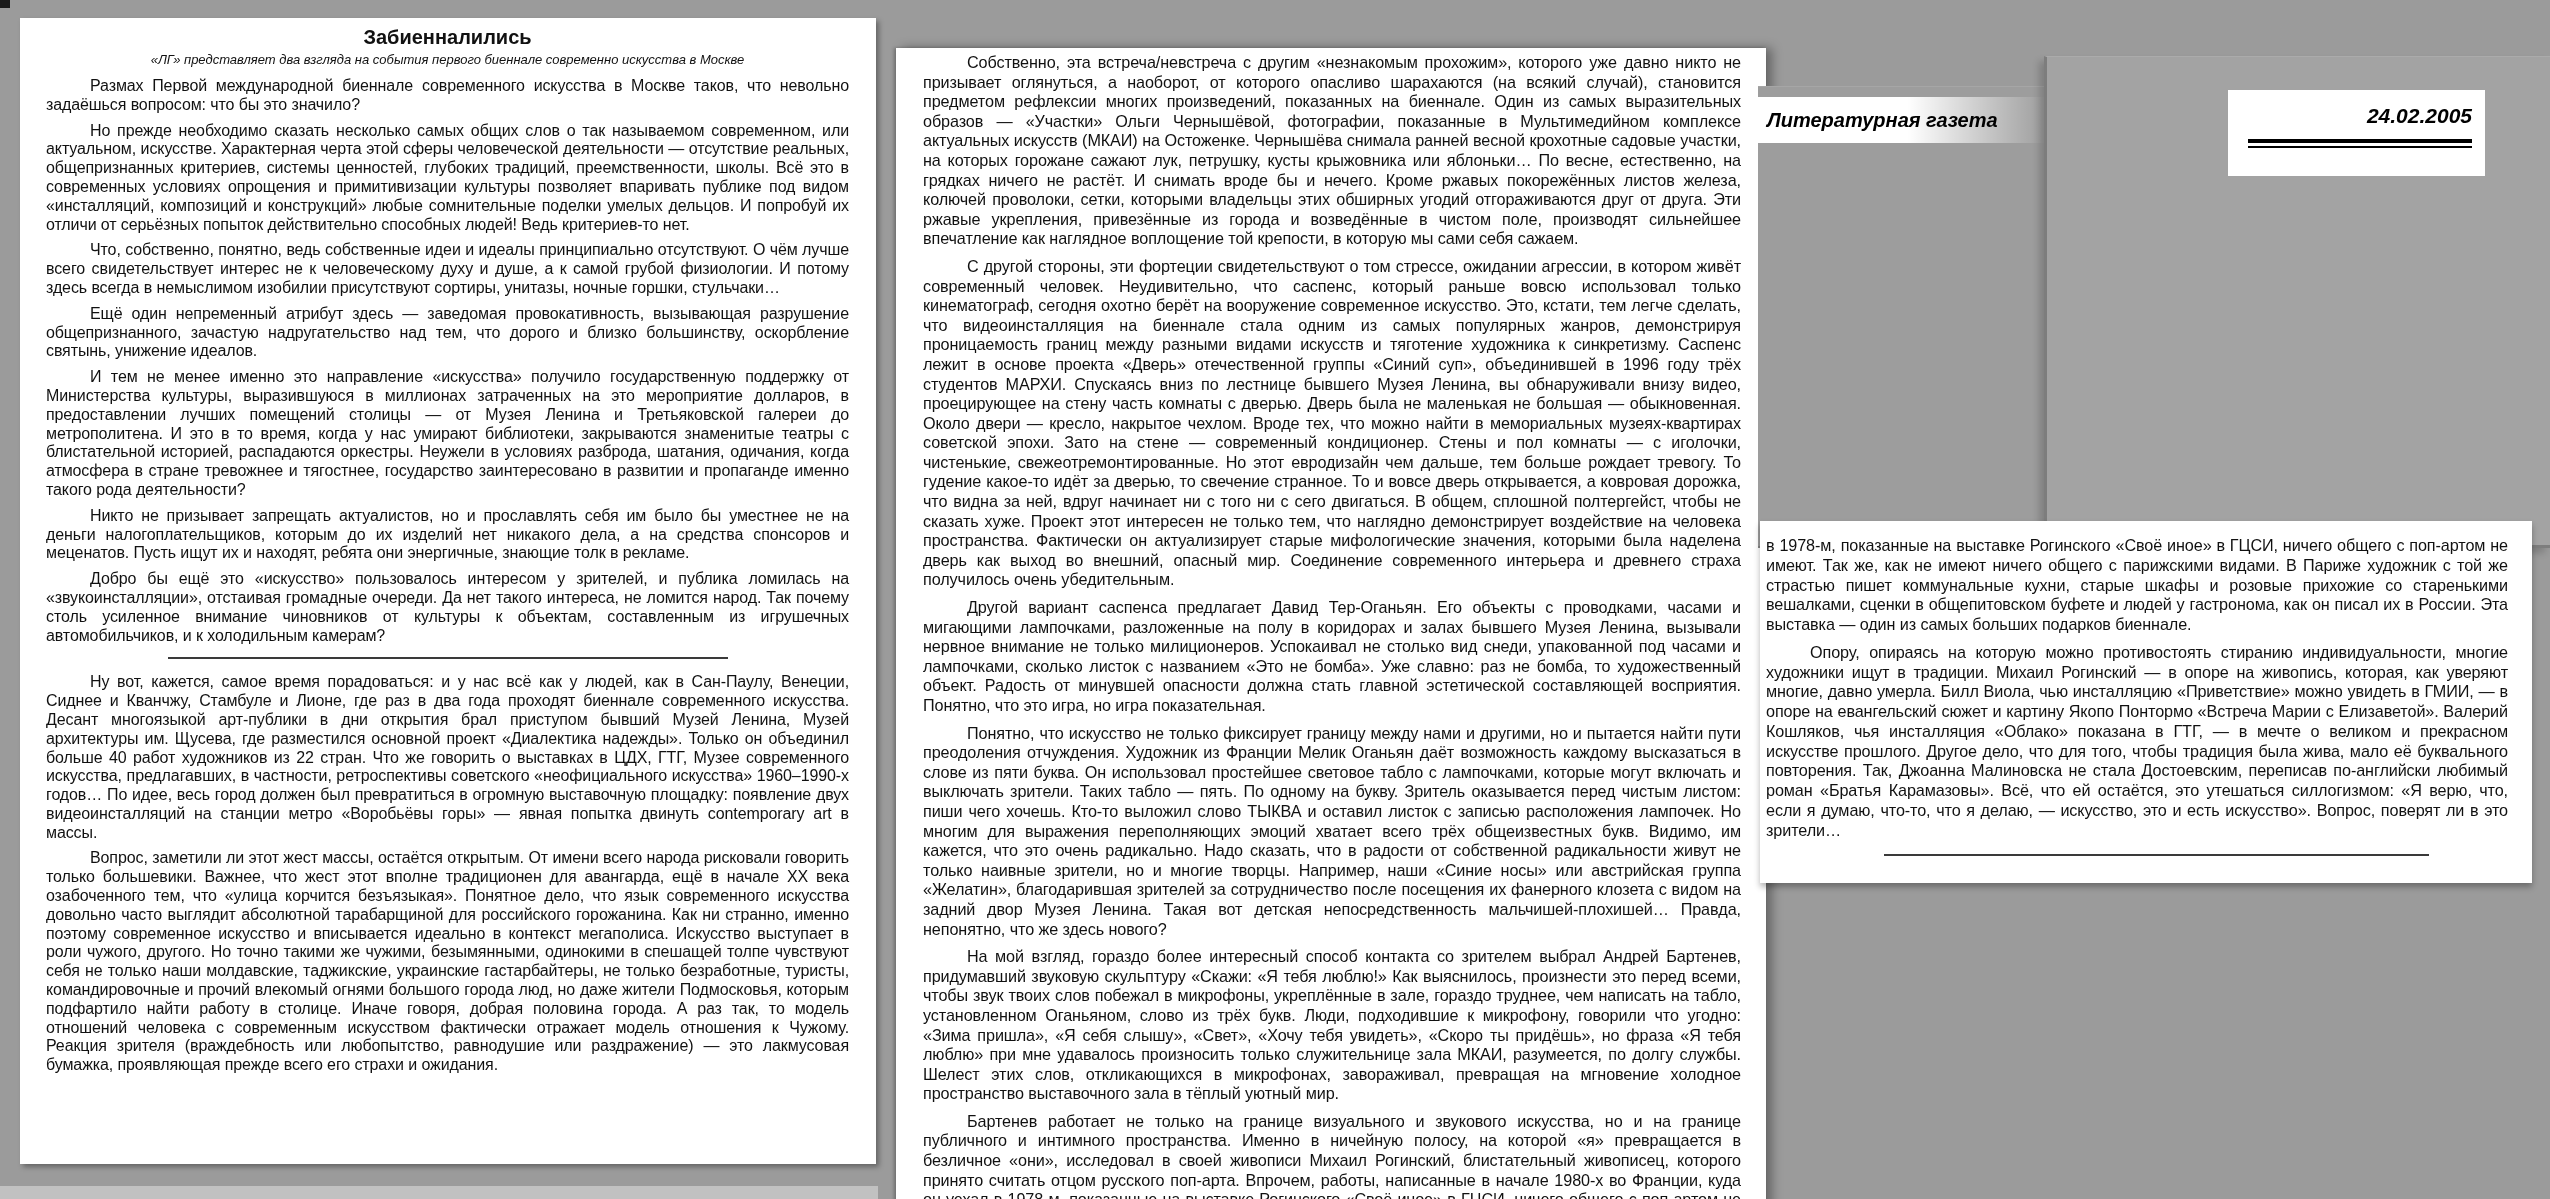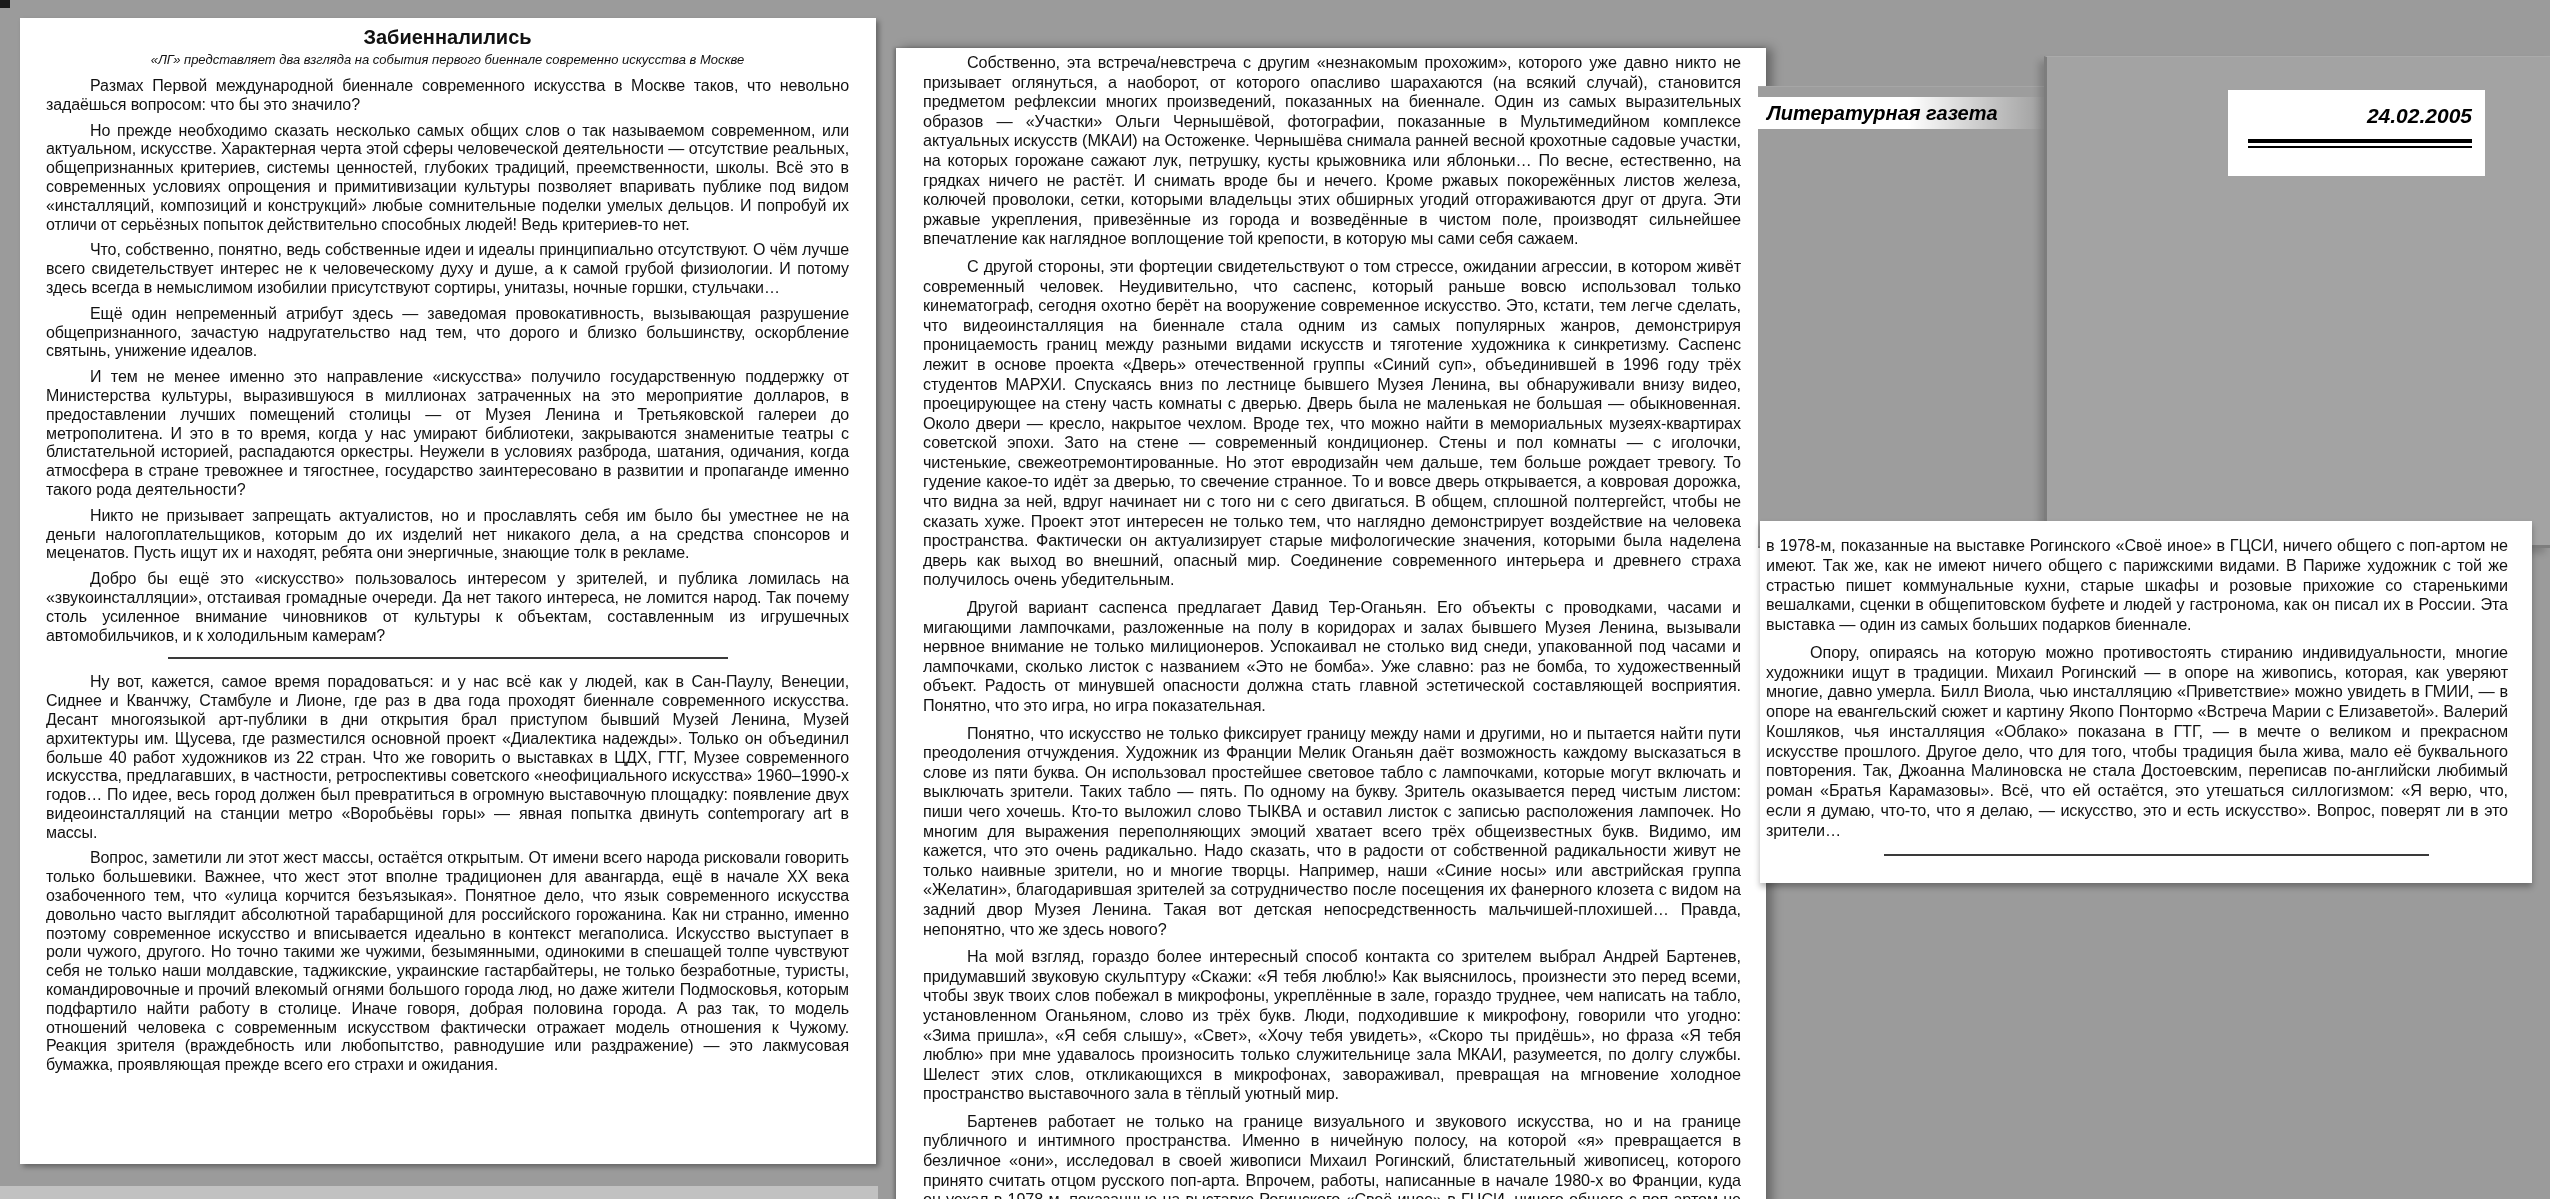--- a/index.html
+++ b/index.html
@@ -54,21 +54,21 @@
   }
   
   #panel-a{
     position:absolute;left:1758px;top:86px;width:380px;height:462px;
     background:#9d9d9d;
     border-right:2px solid #898989;border-bottom:2px solid #858585;
     border-top:1px solid #a6a6a6;
     box-sizing:border-box;
   }
   #masthead-band{
-    position:absolute;left:1758px;top:97px;width:288px;height:32px;
+    position:absolute;left:1758px;top:97px;width:288px;height:46px;
     background:linear-gradient(90deg,#ffffff 0%,#ffffff 52%,rgba(255,255,255,0) 100%);
     display:flex;align-items:center;
     padding-left:9px;box-sizing:border-box;
   }
   #newspaper-name{
     font-weight:bold;font-style:italic;font-size:20px;color:#000;
   }
   #panel-b{
     position:absolute;left:2044px;top:56px;width:506px;height:492px;
     background:#a3a3a3;

